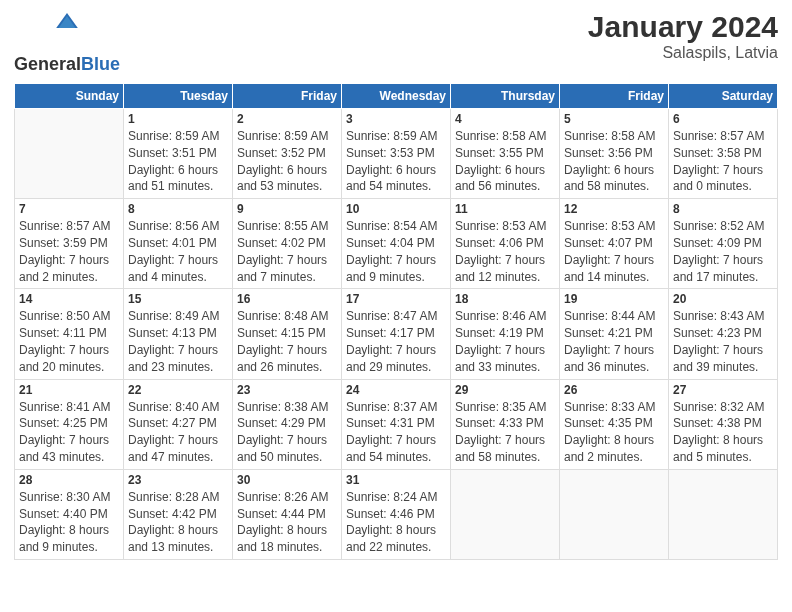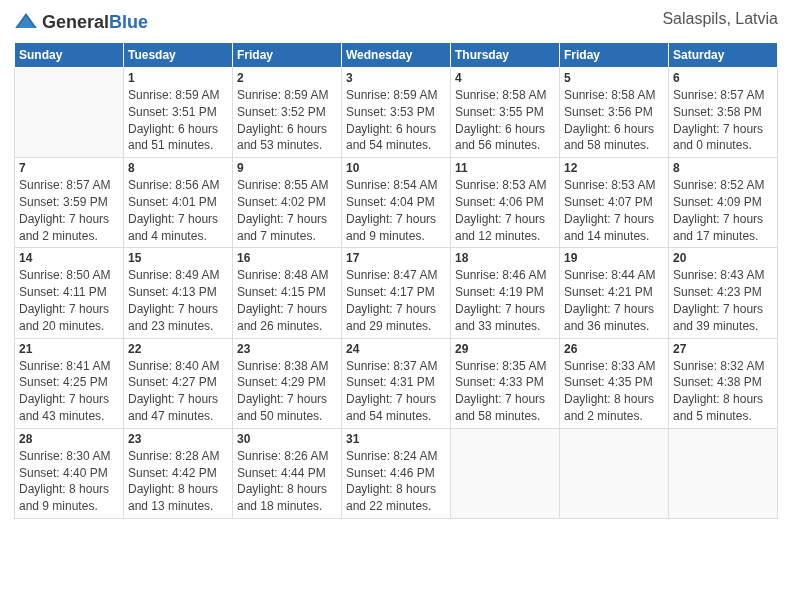--- a/index.html
+++ b/index.html
@@ -16,21 +16,22 @@
     }
     .header {
       display: flex;
       justify-content: space-between;
       align-items: flex-start;
       margin-bottom: 8px;
     }
     .logo {
       display: flex;
       align-items: center;
-      gap: 4px;
+      gap: 20px;
+      flex-direction: column;
     }
     .logo-icon {
       width: 24px;
       height: 24px;
     }
     .title-block {
       text-align: right;
     }
     .month-year {
       font-size: 30px;
@@ -45,21 +46,21 @@
       width: 100%;
       border-collapse: collapse;
       table-layout: fixed;
     }
     th {
       background-color: #2a6db5;
       color: #fff;
       font-size: 12px;
       font-weight: bold;
       padding: 5px 4px;
-      text-align: left;
+      text-align: right;
       border: 1px solid #fff;
     }
     td {
       vertical-align: top;
       border: 1px solid #ddd;
       padding: 3px 4px;
       font-size: 9.5px;
       color: #333;
       height: 88px;
     }
@@ -86,20 +87,21 @@
     <div class="logo">
       <svg class="logo-icon" viewBox="0 0 40 40" xmlns="http://www.w3.org/2000/svg">
         <polygon points="20,5 38,30 2,30" fill="#2a6db5"></polygon>
         <polygon points="20,10 34,30 6,30" fill="#4a9fd5" opacity="0.5"></polygon>
       </svg>
       <div>
         <span style="font-size:18px;font-weight:bold;color:#333;">General</span><span style="font-size:18px;font-weight:bold;color:#2a6db5;">Blue</span>
       </div>
     </div>
     <div class="title-block">
+      <div class="month-year">January 2024</div>
       <div class="location">Salaspils, Latvia</div>
     </div>
   </div>
 
   <table>
     <thead>
       <tr>
         <th>Sunday</th>
         <th>Tuesday</th>
         <th>Friday</th>

